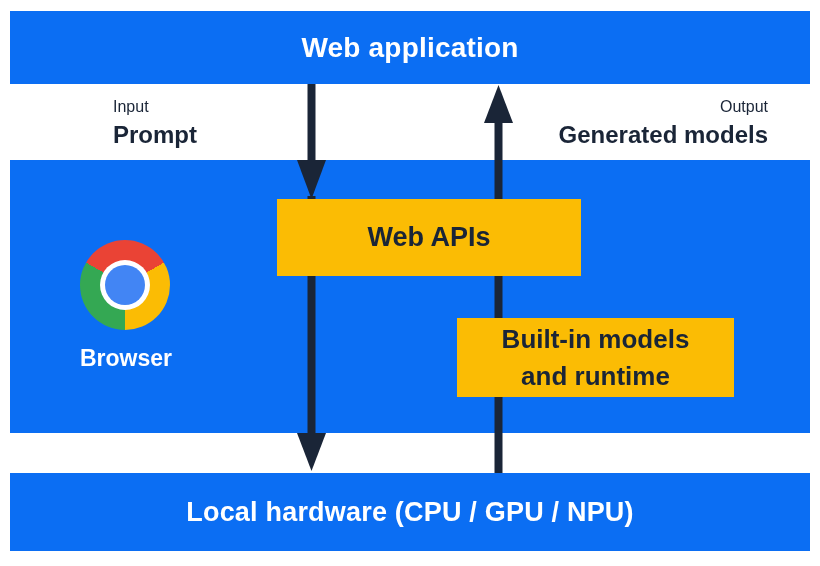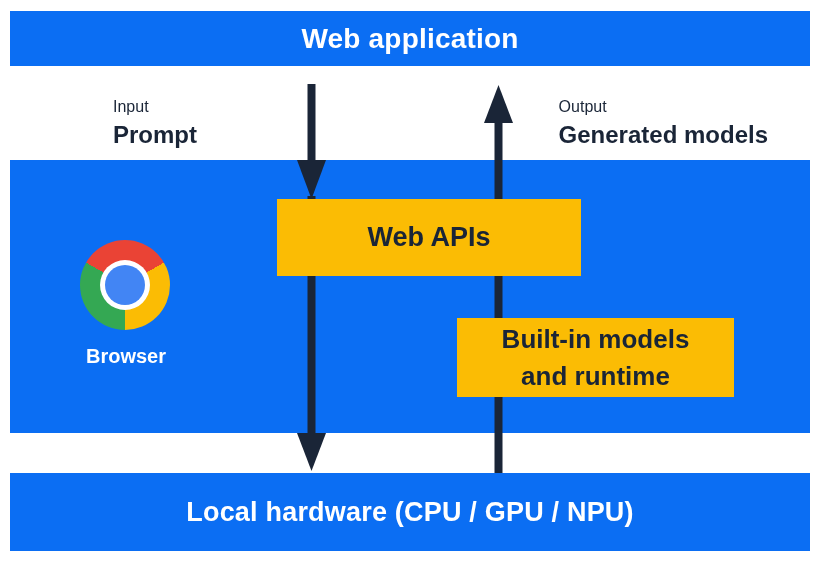--- a/index.html
+++ b/index.html
@@ -17,33 +17,33 @@
   body{
     width:820px;height:566px;overflow:hidden;position:relative;
     font-family:"Liberation Sans", sans-serif;
   }
   .canvas{position:absolute;left:0;top:0;width:820px;height:566px;background:#fff;}
 
   .bar{
     position:absolute;left:10px;width:800px;background:var(--blue);
     display:flex;align-items:center;justify-content:center;z-index:0;
   }
-  .bar-top{top:11px;height:55px;text-align:right;}
+  .bar-top{top:11px;height:73px;text-align:right;}
   .bar-bottom{top:473px;height:78px;align-items:center;}
   .bar-title{color:var(--white);font-weight:bold;font-size:28px;letter-spacing:0.2px;}
   .bar-bottom .bar-title{font-size:27px;}
 
   .panel-middle{
     position:absolute;left:10px;top:160px;width:800px;height:273px;
     background:var(--blue);z-index:0;
   }
 
   .io-block{position:absolute;z-index:0;color:var(--navy);}
   .io-input{left:113px;top:95px;text-align:left;}
-  .io-output{right:52px;top:95px;text-align:left;}
+  .io-output{right:52px;top:95px;text-align:right;}
   .io-title{font-size:16px;font-weight:normal;line-height:24px;}
   .io-value{font-size:24px;font-weight:bold;line-height:30px;margin-top:1px;}
 
   .arrows{position:absolute;left:0;top:0;width:820px;height:566px;z-index:1;pointer-events:none;}
   .arrow-line{stroke:var(--navy);stroke-width:8;}
   .arrow-head{fill:var(--navy);}
 
   .yellow-box{
     position:absolute;background:var(--yellow);z-index:2;
     display:flex;align-items:center;justify-content:center;
@@ -65,21 +65,21 @@
   .chrome-ring{
     position:absolute;left:20px;top:20px;width:50px;height:50px;border-radius:50%;
     background:var(--white);
   }
   .chrome-center{
     position:absolute;left:25px;top:25px;width:40px;height:40px;border-radius:50%;
     background:var(--chrome-blue);
   }
   .browser-label{
     position:absolute;left:45px;top:345px;width:162px;z-index:0;
-    text-align:center;color:var(--white);font-weight:bold;font-size:20px;
+    text-align:center;color:var(--white);font-weight:bold;font-size:23px;
   }
 </style>
 </head>
 <body>
 
 <div class="canvas">
 
   <div class="bar bar-top">
     <span class="bar-title">Web application</span>
   </div>

